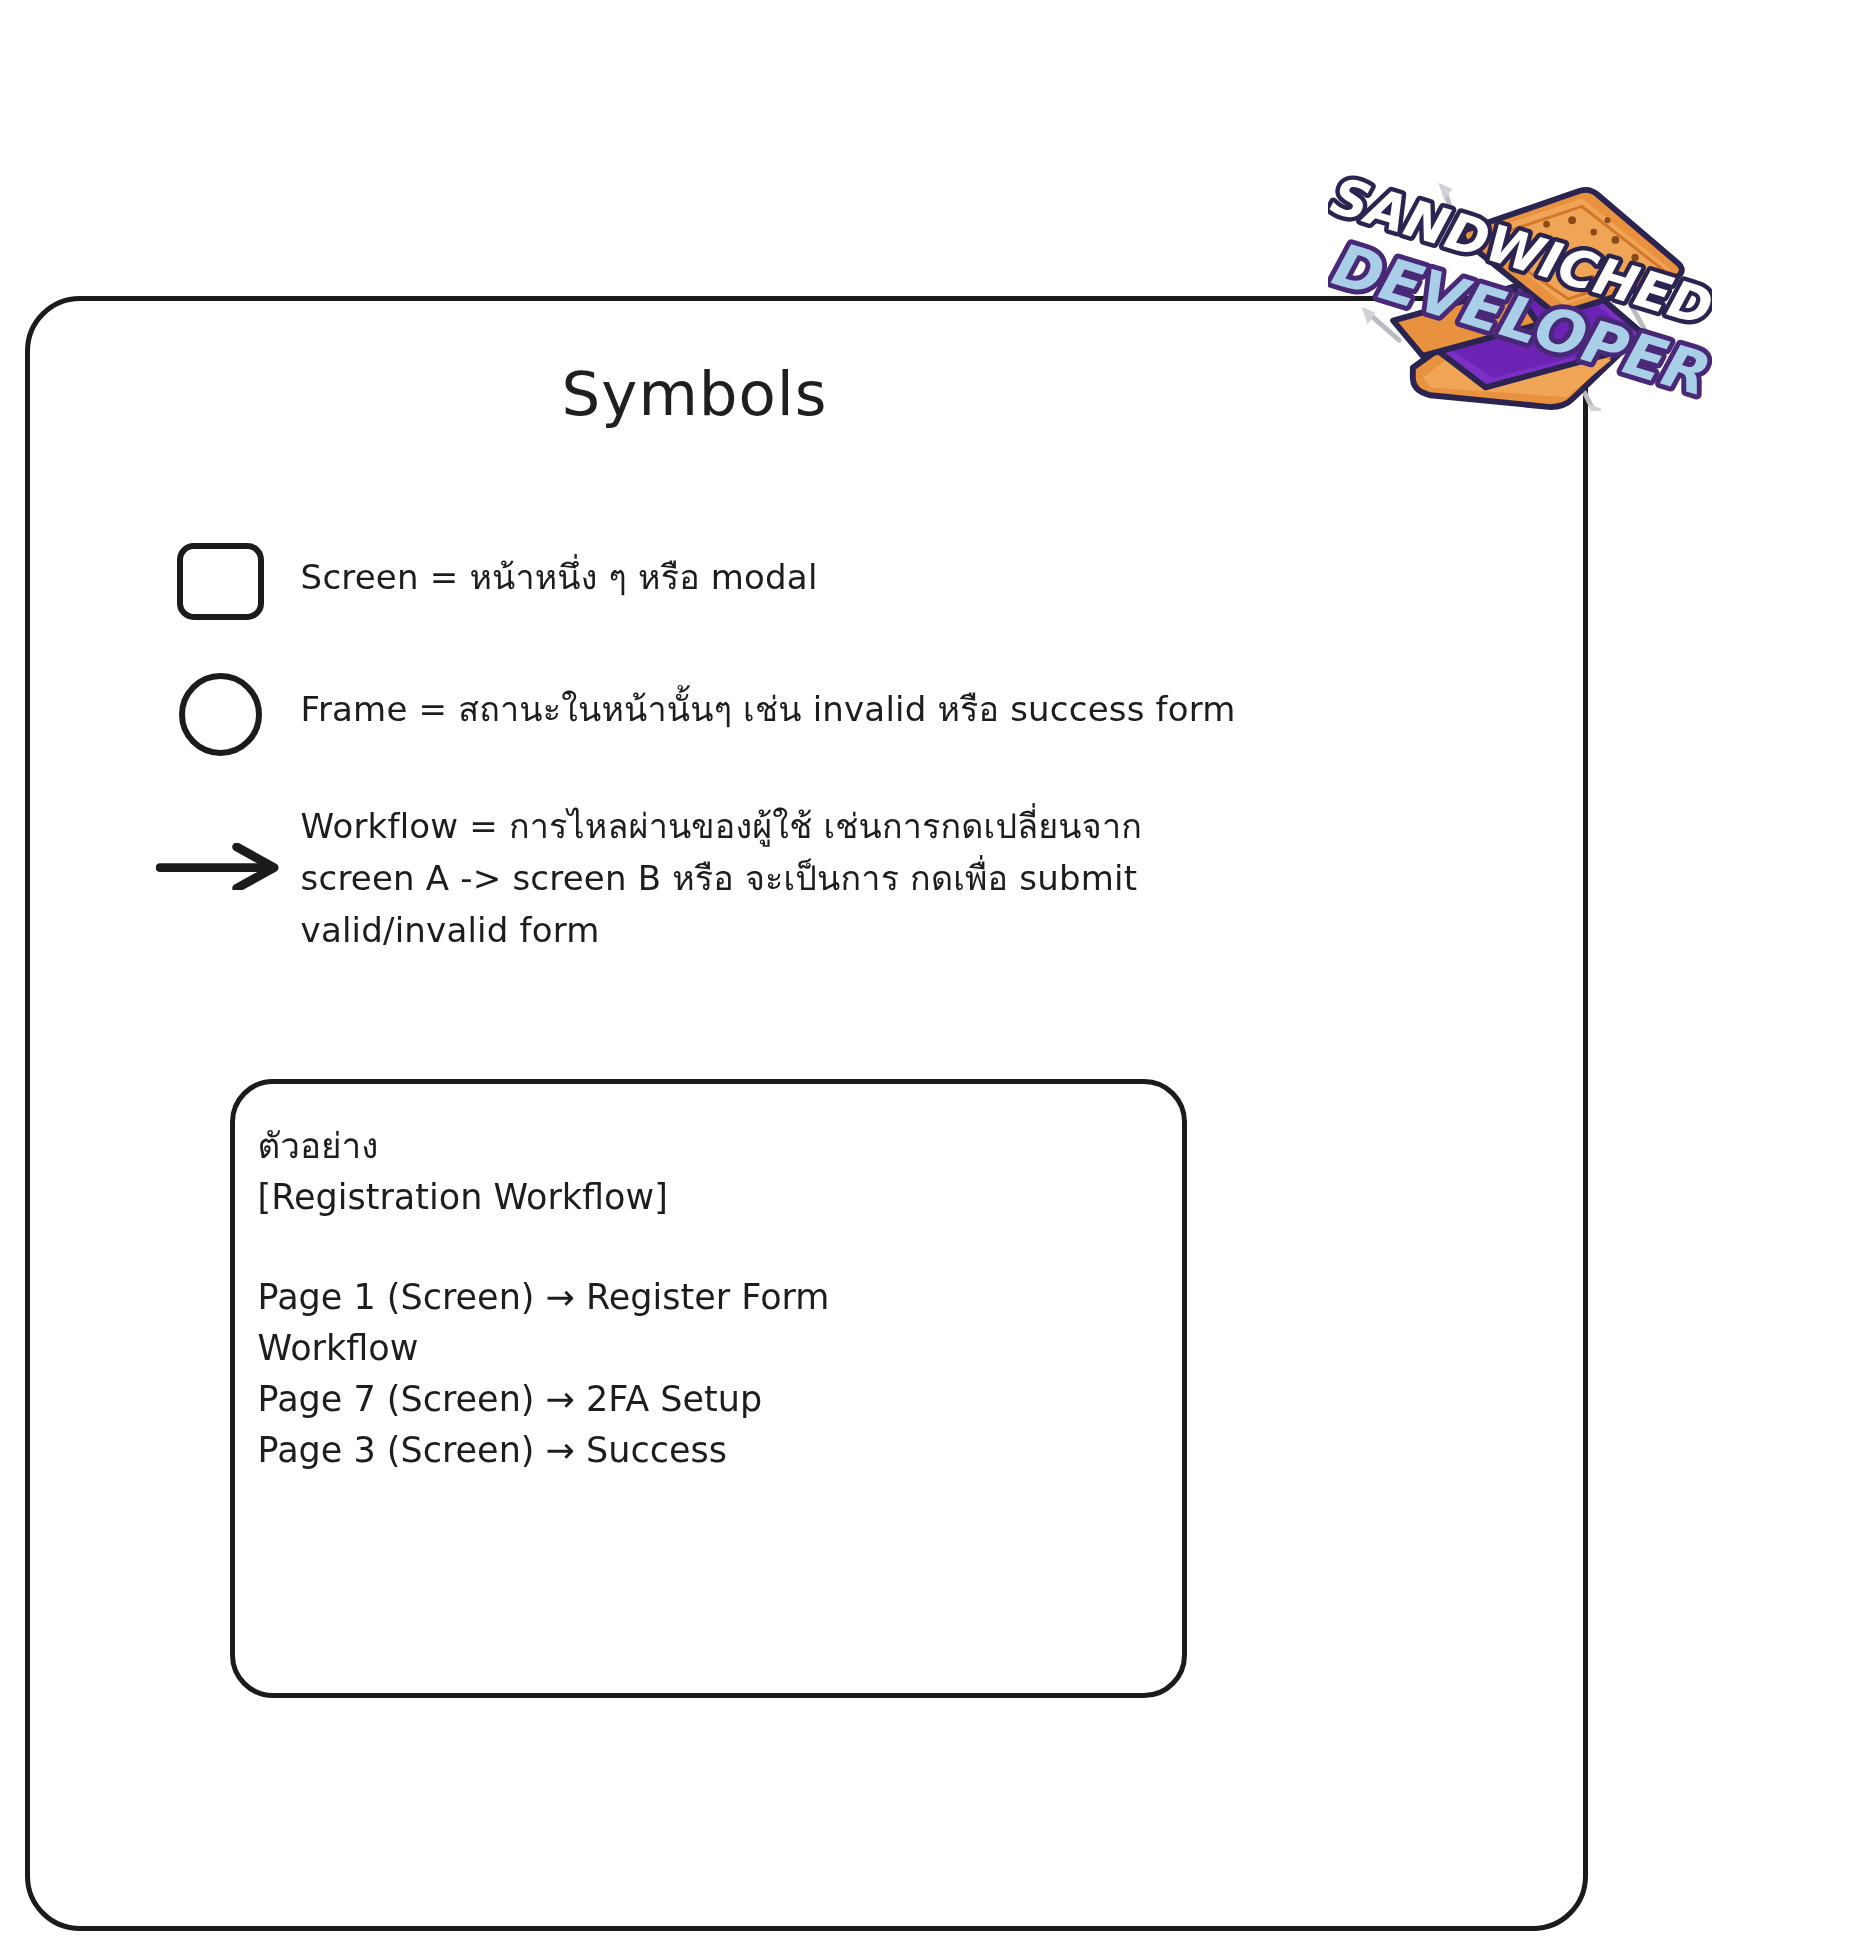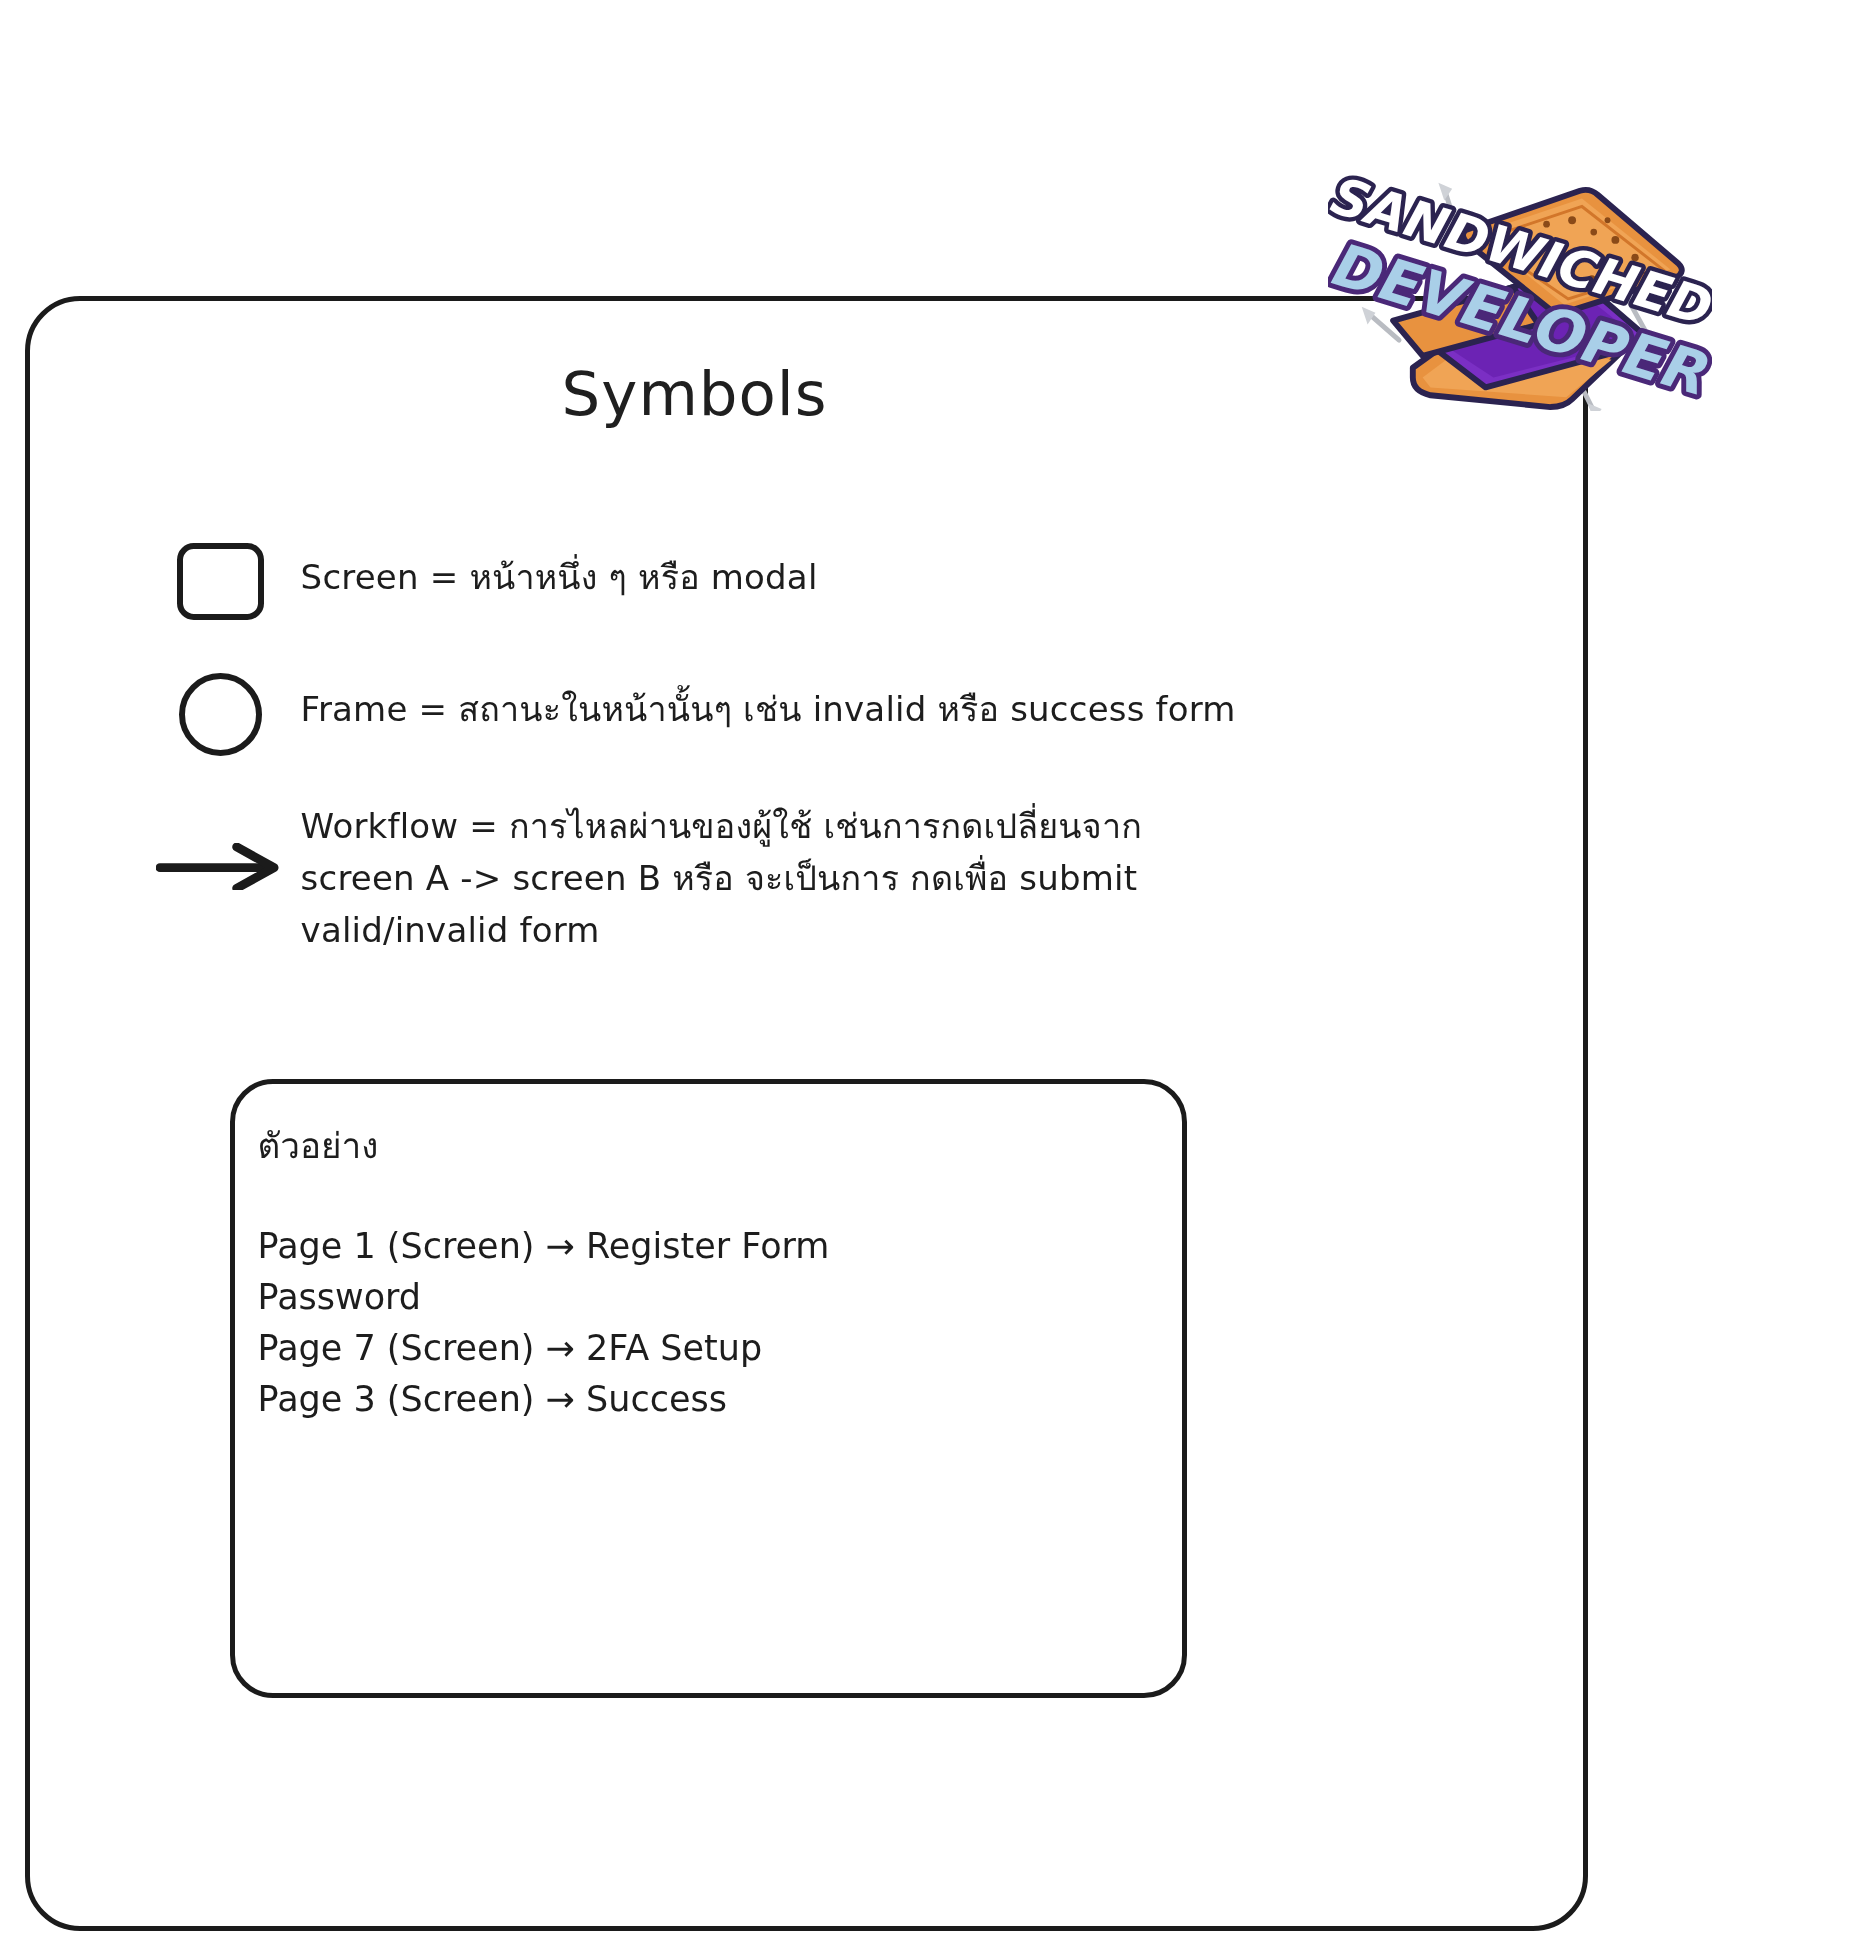--- a/index.html
+++ b/index.html
@@ -244,22 +244,23 @@
       <div class="legend-text">Workflow = การไหลผ่านของผู้ใช้ เช่นการกดเปลี่ยนจาก
 screen A -&gt; screen B หรือ จะเป็นการ กดเพื่อ submit
 valid/invalid form</div>
     </div>
 
   </div>
 
   <div id="example-box">
     <div id="example-inner">
       <div class="example-line">ตัวอย่าง</div>
+      <div class="example-line">[Registration Workflow]</div>
       <div class="example-gap"></div>
       <div class="example-line">Page 1 (Screen) → Register Form</div>
-      <div class="example-line">Password</div>
+      <div class="example-line">Workflow</div>
       <div class="example-line">Page 7 (Screen) → 2FA Setup</div>
       <div class="example-line">Page 3 (Screen) → Success</div>
     </div>
   </div>
 
 </div>
 
 
 </body></html>

